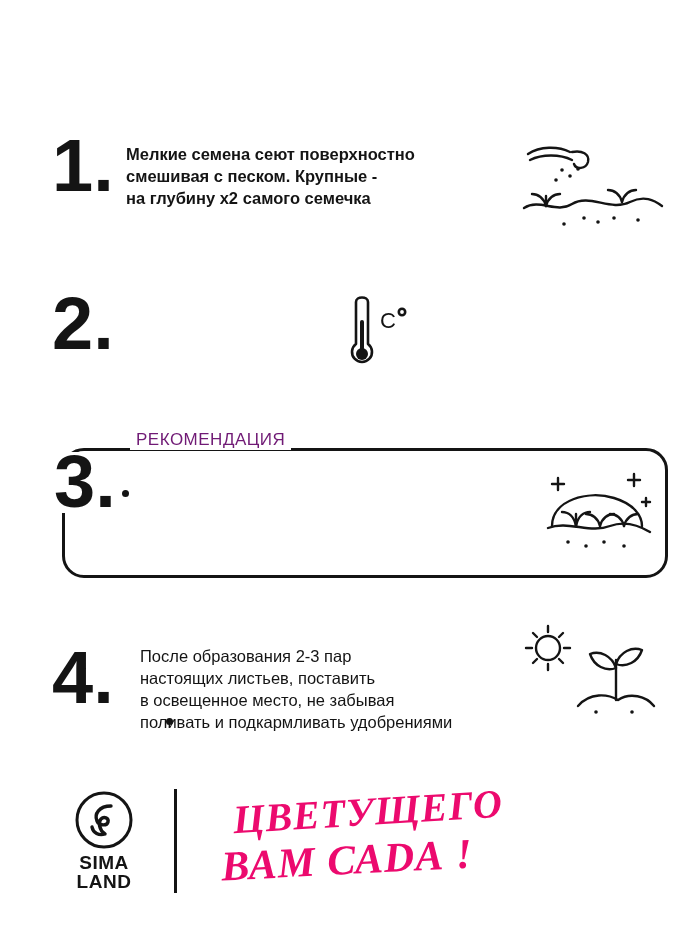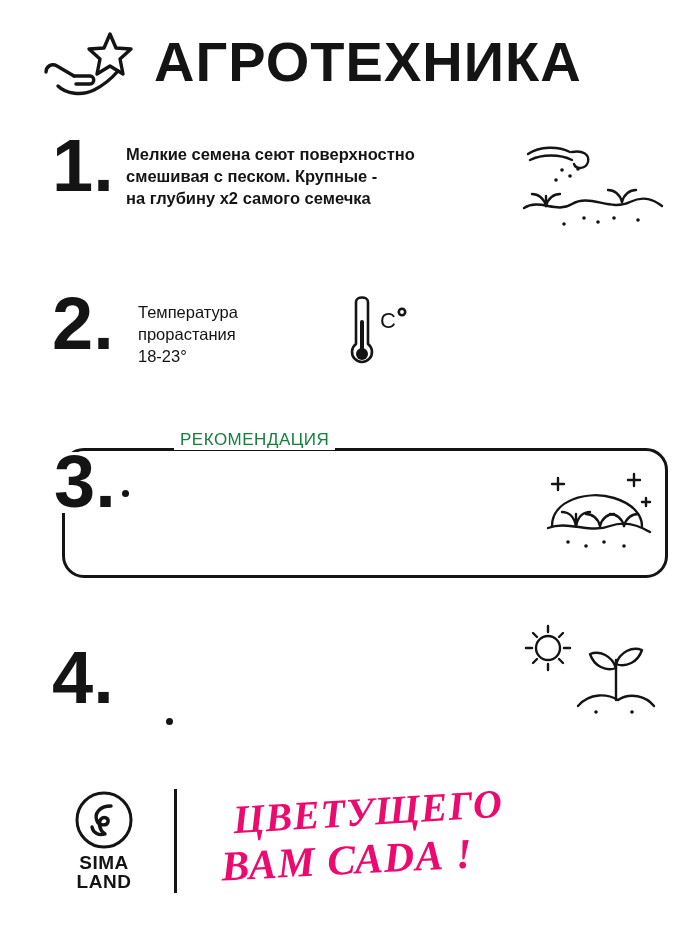--- a/index.html
+++ b/index.html
@@ -73,25 +73,24 @@
   #step2 .art { position: absolute; top: 0px; left: 288px; width: 90px; height: 88px; }
 
   
   #step3 { top: 418px; left: 48px; width: 620px; height: 180px; }
   #step3 .num { position: absolute; top: 34px; left: 4px; z-index: 3; background: #fff; padding: 0 2px; }
   #step3 .rec-label {
     position: absolute;
     top: 12px; left: 82px;
     font-size: 17px;
     letter-spacing: 0.5px;
-    color: #15803d;
+    color: #701a75;
     background: #fff;
     padding: 0 6px;
     z-index: 3;
-    margin-left: 44px;
   }
   #step3 .box {
     position: absolute;
     top: 30px; left: 14px;
     width: 606px; height: 130px;
     border: 3px solid #141414;
     border-radius: 22px;
     z-index: 1;
   }
   #step3 .bullet {
@@ -172,29 +171,20 @@
     top: 50px; left: 18px;
     font-size: 42px;
     transform: rotate(-3deg);
   }
 </style>
 </head>
 <body>
 
 <div class="page">
 
-  <div class="header">
-    <svg class="header-icon" viewBox="0 0 108 76" fill="none" stroke="#141414" stroke-width="3.4" stroke-linecap="round" stroke-linejoin="round">
-      <path d="M72 10 L78 24 L93 25 L82 35 L85 50 L72 42 L59 50 L62 35 L51 25 L66 24 Z"></path>
-      <path d="M8 48 C8 42 14 39 19 42 L36 52"></path>
-      <path d="M20 62 C28 70 44 72 56 66 C66 61 74 54 80 47"></path>
-      <path d="M36 52 L52 52 C57 52 57 60 52 60 L38 60"></path>
-    </svg>
-    <div class="header-title">АГРОТЕХНИКА</div>
-  </div>
 
   <div class="step" id="step1">
     <div class="num">1.</div>
     <div class="step-text">Мелкие семена сеют поверхностно
 смешивая с песком. Крупные -
 на глубину х2 самого семечка</div>
     <svg class="art" viewBox="0 0 150 100" fill="none" stroke="#141414" stroke-width="2.4" stroke-linecap="round" stroke-linejoin="round">
       <path d="M10 18 C22 10 40 10 52 16"></path>
       <path d="M12 24 C24 18 42 18 54 24"></path>
       <path d="M54 16 C64 14 72 18 70 26 C68 33 58 34 56 28"></path>
@@ -211,23 +201,20 @@
       <circle cx="66" cy="82" r="1.8" fill="#141414" stroke="none"></circle>
       <circle cx="80" cy="86" r="1.8" fill="#141414" stroke="none"></circle>
       <circle cx="96" cy="82" r="1.8" fill="#141414" stroke="none"></circle>
       <circle cx="120" cy="84" r="1.8" fill="#141414" stroke="none"></circle>
       <circle cx="46" cy="88" r="1.8" fill="#141414" stroke="none"></circle>
     </svg>
   </div>
 
   <div class="step" id="step2">
     <div class="num">2.</div>
-    <div class="step-text">Температура
-прорастания
-18-23°</div>
     <svg class="art" viewBox="0 0 90 88" fill="none" stroke="#141414" stroke-width="2.6" stroke-linecap="round" stroke-linejoin="round">
       <path d="M20 14 C20 8 32 8 32 14 L32 56 A10 10 0 1 1 20 56 Z"></path>
       <circle cx="26" cy="66" r="6" fill="#141414" stroke="none"></circle>
       <path d="M26 34 L26 62" stroke-width="4"></path>
       <text x="44" y="40" font-family="Liberation Sans, sans-serif" font-size="22" fill="#141414" stroke="none">C</text>
       <circle cx="66" cy="24" r="3.2"></circle>
     </svg>
   </div>
 
   <div class="step" id="step3">
@@ -251,20 +238,24 @@
       <circle cx="86" cy="82" r="1.8" fill="#141414" stroke="none"></circle>
       <path d="M20 14 L20 26 M14 20 L26 20"></path>
       <path d="M96 10 L96 22 M90 16 L102 16"></path>
       <path d="M108 34 L108 42 M104 38 L112 38"></path>
     </svg>
   </div>
 
   <div class="step" id="step4">
     <div class="num">4.</div>
     <div class="bullet"></div>
+    <div class="step-text">После образования 2-3 пар
+настоящих листьев, поставить
+в освещенное место, не забывая
+поливать и подкармливать удобрениями</div>
     <svg class="art" viewBox="0 0 160 100" fill="none" stroke="#141414" stroke-width="2.4" stroke-linecap="round" stroke-linejoin="round">
       <circle cx="40" cy="28" r="12"></circle>
       <path d="M40 6 L40 12 M40 44 L40 50 M18 28 L24 28 M56 28 L62 28
                M25 13 L29 17 M51 39 L55 43 M55 13 L51 17 M29 39 L25 43"></path>
       <path d="M108 80 L108 40"></path>
       <path d="M108 48 C104 36 92 30 82 34 C86 46 98 52 108 48"></path>
       <path d="M108 44 C112 32 124 26 134 30 C130 42 118 48 108 44"></path>
       <path d="M70 86 C82 72 100 74 110 80 C122 72 138 76 146 86"></path>
       <circle cx="88" cy="92" r="1.8" fill="#141414" stroke="none"></circle>
       <circle cx="124" cy="92" r="1.8" fill="#141414" stroke="none"></circle>

